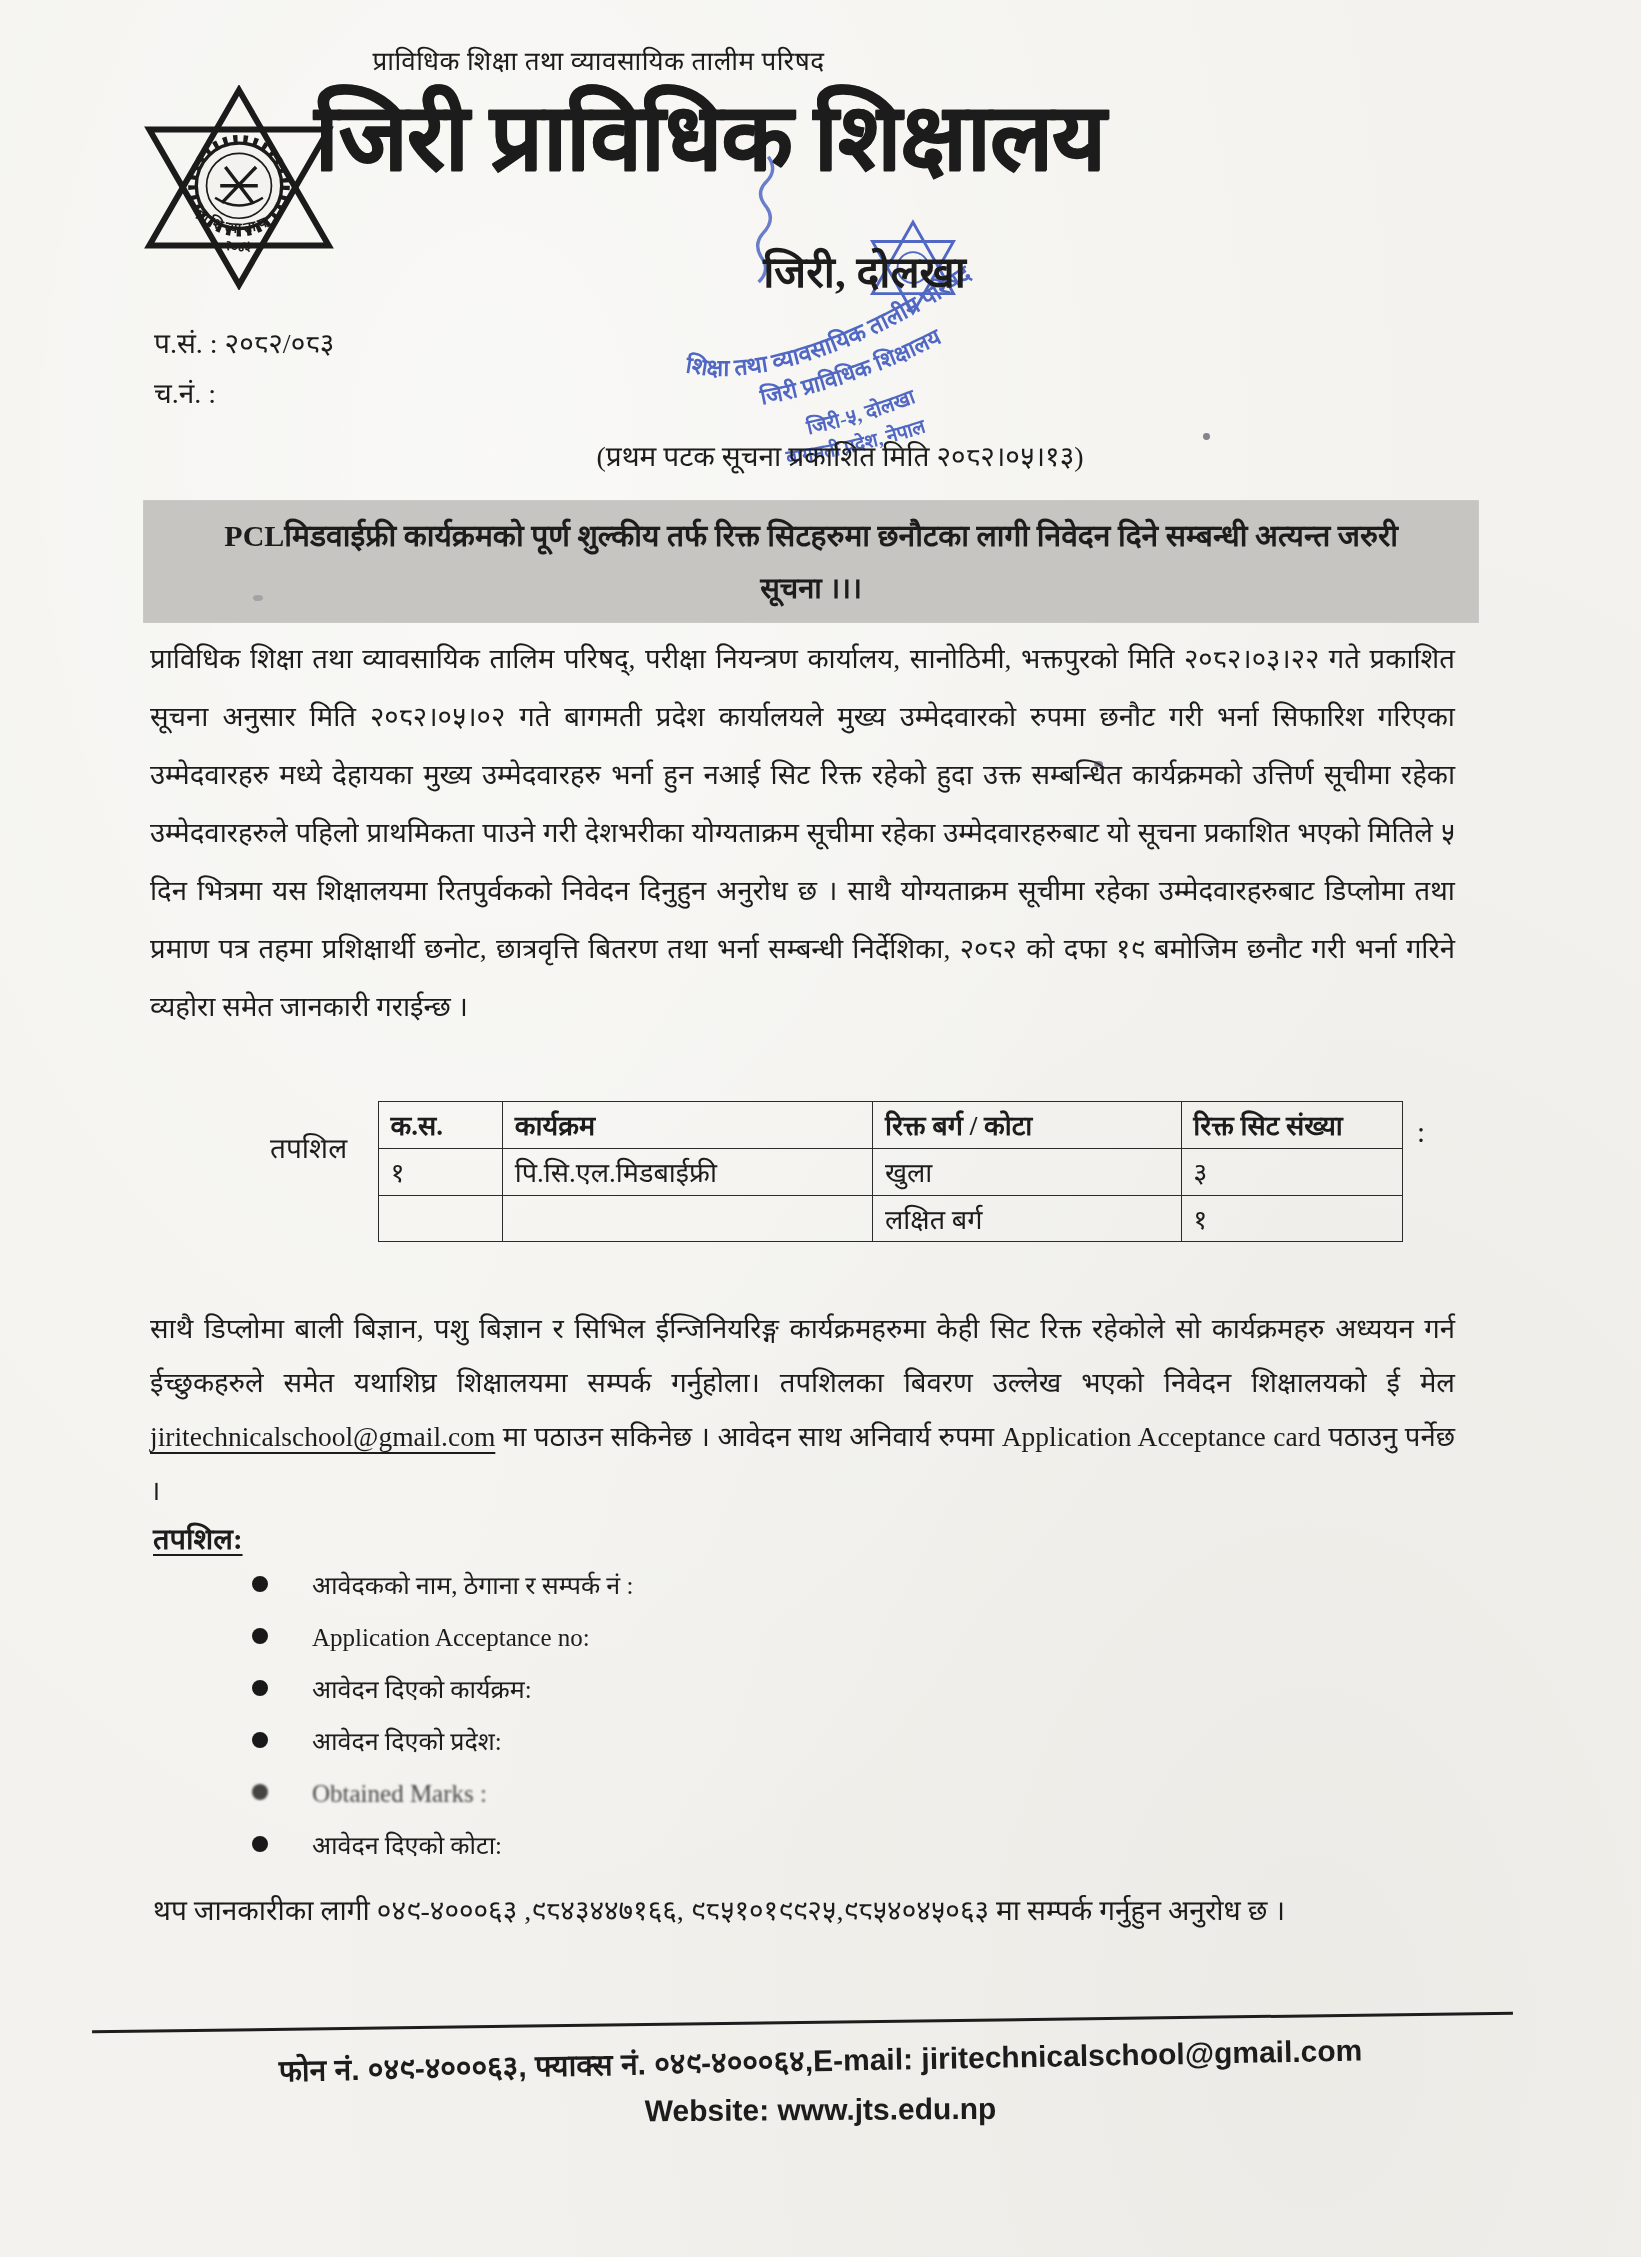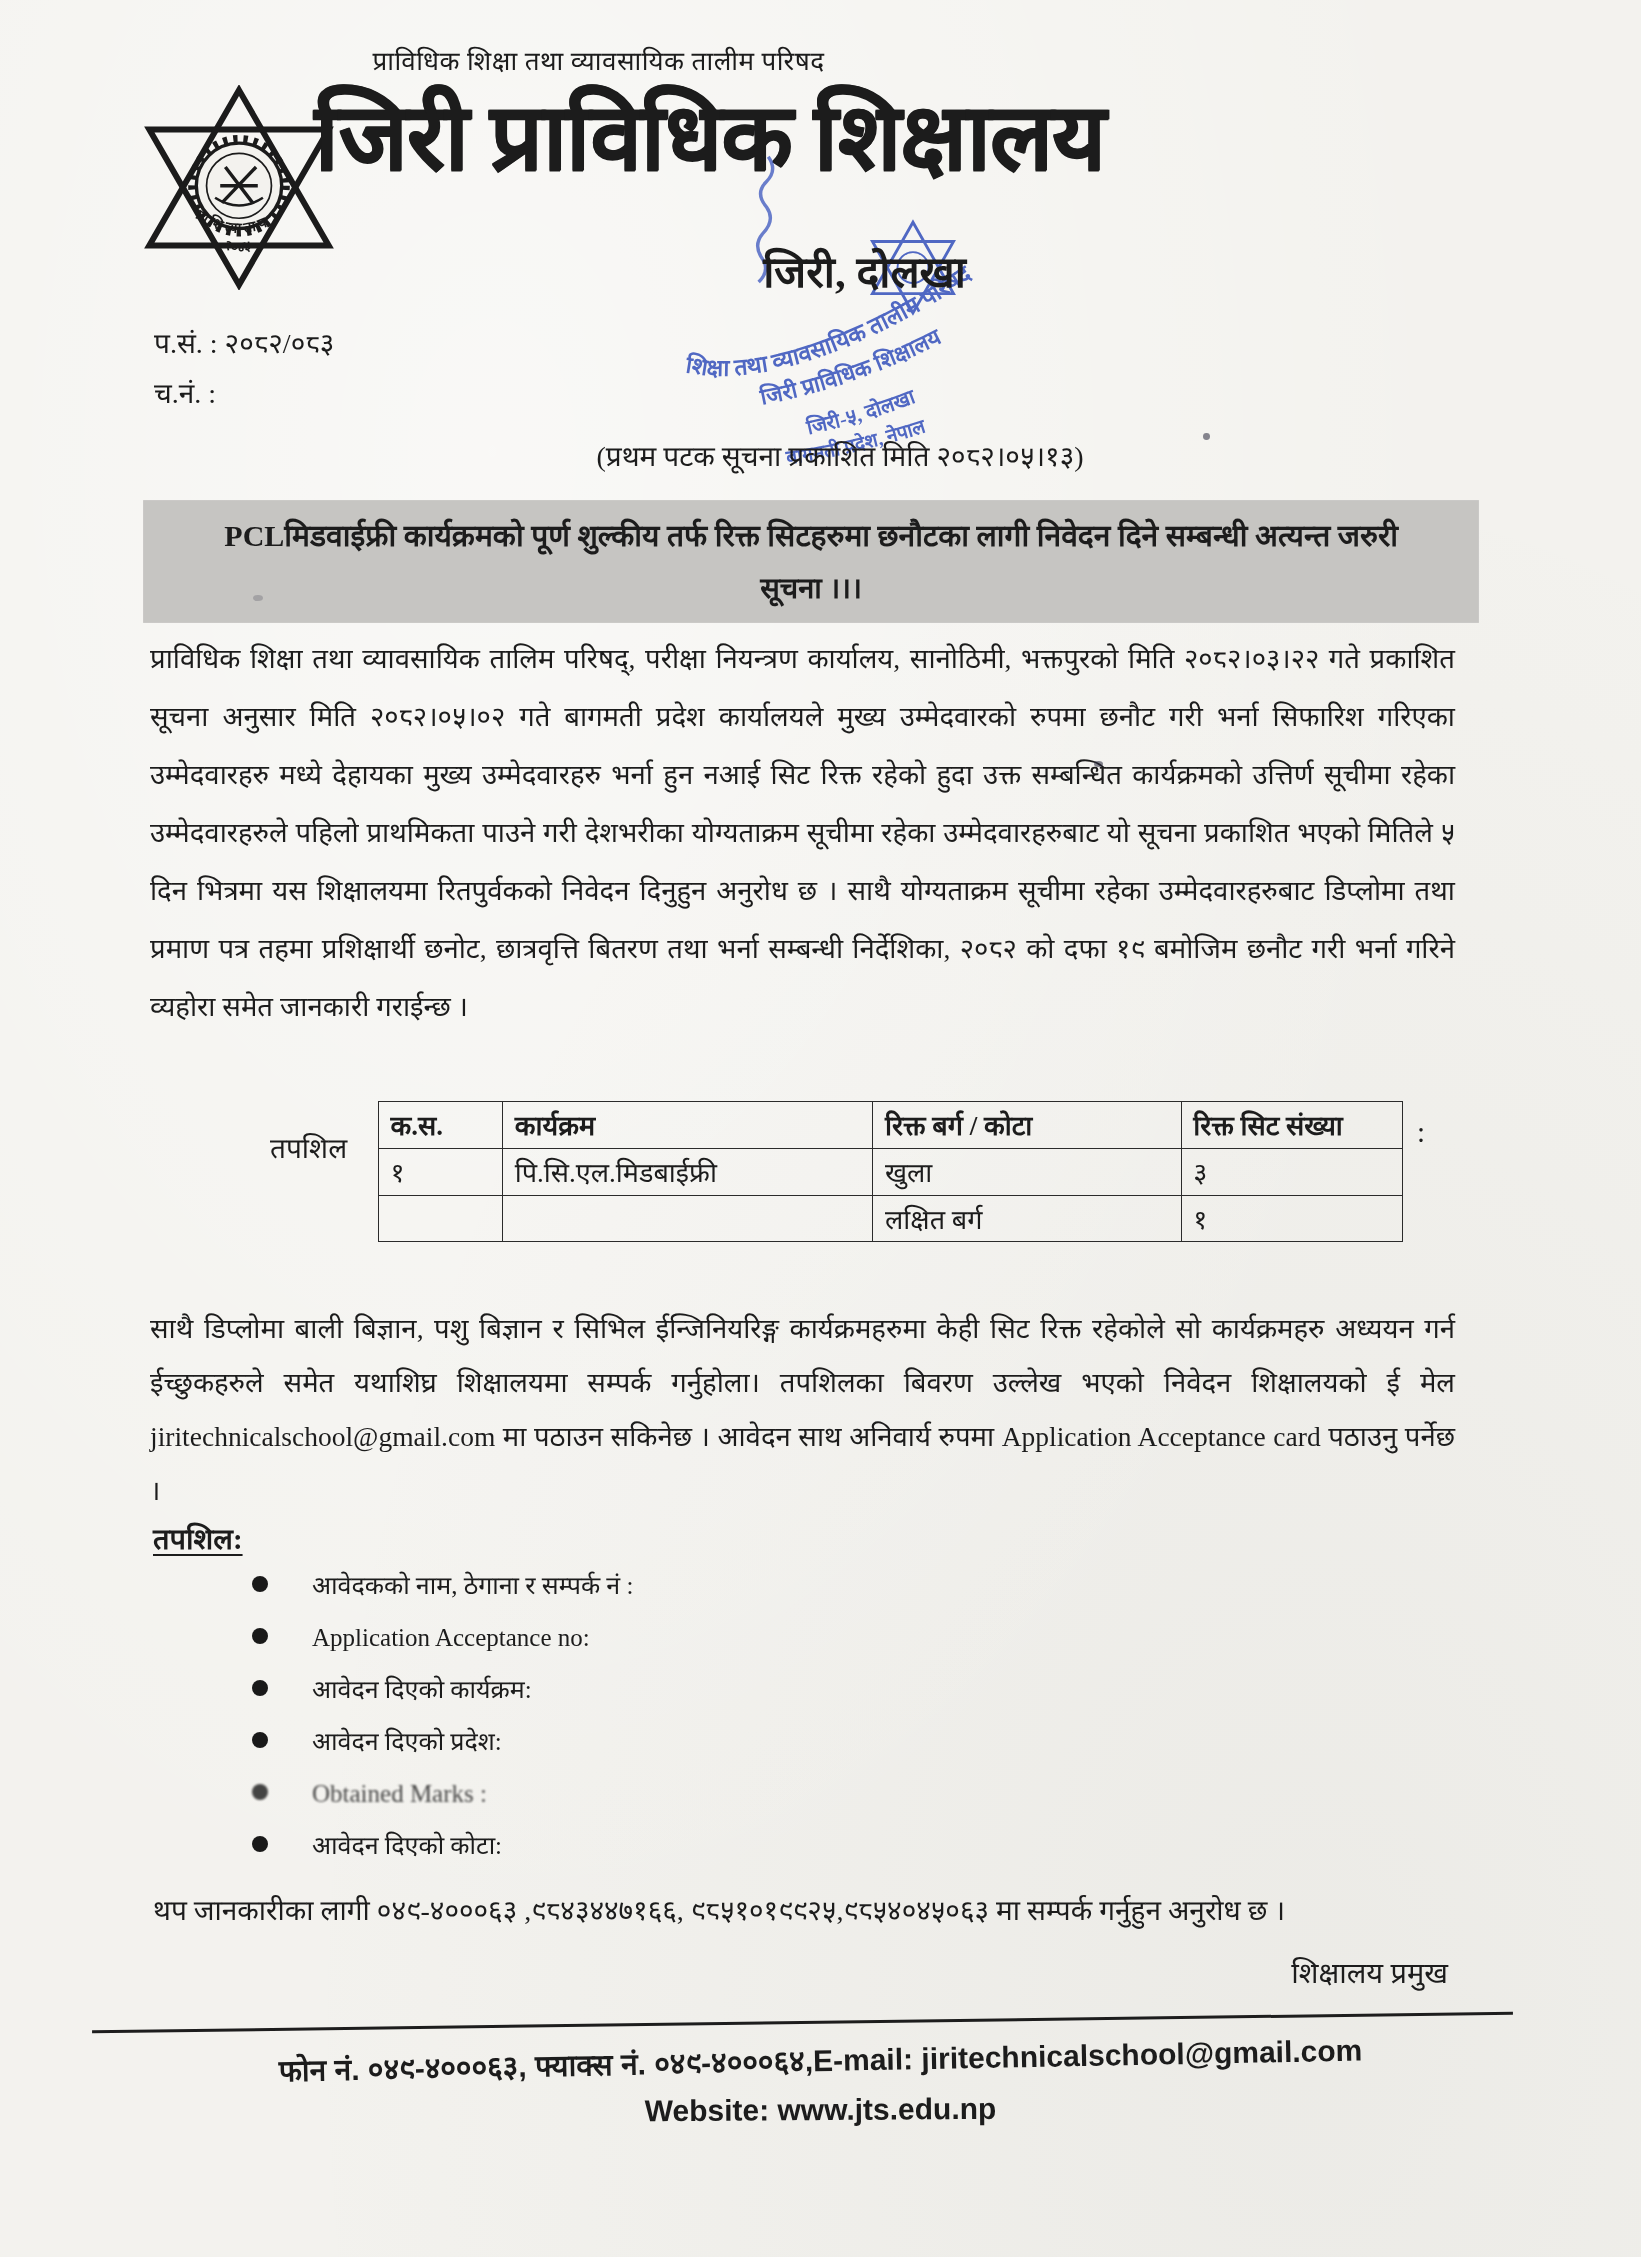--- a/index.html
+++ b/index.html
@@ -37,21 +37,21 @@
   .tapashil-1{left:270px;top:1128px;font-size:28px;}
   .seat-table{left:378px;top:1101px;border-collapse:collapse;font-size:27px;}
   .seat-table th,.seat-table td{border:1.9px solid #2b2b2b;padding:1.9px 11.6px;text-align:left;font-weight:normal;height:42px;}
   .seat-table th{font-weight:bold;}
   .col-sn{width:100px;}
   .col-prog{width:346px;}
   .col-cat{width:284px;}
   .col-seats{width:197px;}
   .table-colon{left:1417px;top:1116px;font-size:29px;}
   .body2{left:150px;top:1302px;width:1305px;font-size:27.5px;line-height:54px;text-align:justify;}
-  .email-link{text-underline-offset:5.8px;}
+  .email-link{text-decoration:underline;text-underline-offset:5.8px;}
   .tapashil-2{left:153px;top:1518px;font-size:29px;font-weight:bold;text-decoration:underline;text-underline-offset:4.8px;}
   .details{left:246px;top:1556px;list-style:none;margin:6px;padding:0;font-size:25px;}
   .details li{position:relative;padding-left:60px;height:52px;line-height:48px;}
   .details li .bullet{position:absolute;left:0;top:13.5px;width:16.4px;height:16.4px;border-radius:50%;background:#191919;}
   .details li:nth-child(5){filter:blur(1.1px);opacity:.8;}
   .closing{left:153px;top:1883px;width:1313px;font-size:28px;line-height:55px;}
   .signature{left:869px;top:1952px;width:579px;text-align:right;font-size:29px;}
   .divider{left:92px;top:2021px;width:1421px;height:2.9px;background:#1d1d1d;transform:rotate(-.75deg);}
   .footer-1{left:0;top:2039px;width:1641px;text-align:center;font-size:30px;font-weight:bold;transform:rotate(-1.1deg);
             font-family:"Liberation Sans","DejaVu Sans",sans-serif;}
@@ -167,21 +167,20 @@
   <ul class="abs details">
     <li><span class="bullet"></span><span>आवेदकको नाम, ठेगाना र सम्पर्क नं :</span></li>
     <li><span class="bullet"></span><span>Application Acceptance no:</span></li>
     <li><span class="bullet"></span><span>आवेदन दिएको कार्यक्रम:</span></li>
     <li><span class="bullet"></span><span>आवेदन दिएको प्रदेश:</span></li>
     <li><span class="bullet"></span><span>Obtained Marks :</span></li>
     <li><span class="bullet"></span><span>आवेदन दिएको कोटा:</span></li>
   </ul>
 
   <div class="abs closing">थप जानकारीका लागी ०४९-४०००६३ ,९८४३४४७१६६, ९८५१०१९९२५,९८५४०४५०६३ मा सम्पर्क गर्नुहुन अनुरोध छ ।</div>
-  <div class="abs signature">शिक्षालय प्रमुख</div>
 
   <div class="abs divider"></div>
 
   <div class="abs footer-1">फोन नं. ०४९-४०००६३, फ्याक्स नं. ०४९-४०००६४,E-mail: jiritechnicalschool@gmail.com</div>
   <div class="abs footer-2">Website: www.jts.edu.np</div>
 
   <div class="speck" style="left:1203px;top:433px;width:6.8px;height:6.8px;"></div>
   <div class="speck" style="left:1094px;top:761px;width:8.7px;height:5.8px;"></div>
   <div class="speck" style="left:253px;top:595px;width:9.7px;height:5.8px;opacity:.4;"></div>
 </div>

